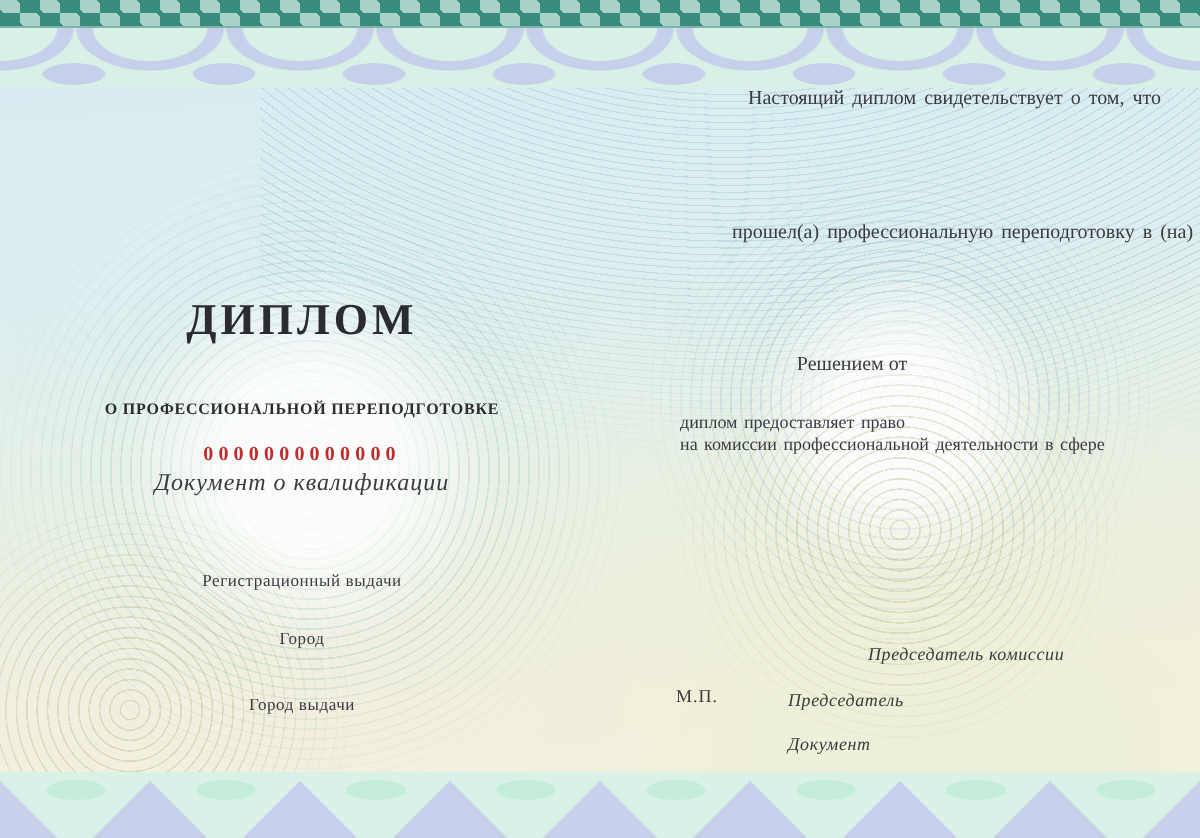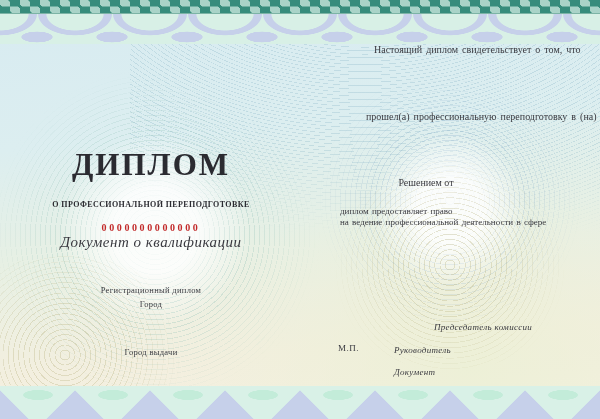--- a/index.html
+++ b/index.html
@@ -52,27 +52,27 @@
     background-color:#d9f1e7;
     background-image:
       radial-gradient(ellipse 24px 8px at 38px 9px, #c3ecd9 60%, transparent 64%),
       linear-gradient(45deg, var(--band_lavender,#c6d0ea) 26%, transparent 27%),
       linear-gradient(315deg, var(--band_lavender,#c6d0ea) 26%, transparent 27%);
     background-size:75px 33px;
   }
   
   .t { position:absolute; color:var(--ink,#3a3a40); white-space:nowrap; }
   .leftcol { left:51px; width:200px; text-align:center; }
-  .title   { top:147px; font-size:31px; font-weight:bold; letter-spacing:2px; color:#2b2b31; }
+  .title   { top:147px; font-size:22px; font-weight:bold; letter-spacing:2px; color:#2b2b31; }
   .subtitle{ top:176px; font-size:8px; font-weight:bold; letter-spacing:0.4px; color:#2b2b31;margin-top:24px; }
   .serial  { top:193px; font-size:10px; font-weight:bold; letter-spacing:2.6px; color:var(--serial,#c22b2b);margin-top:29px; }
-  .qualif  { top:234px; font-style:italic; font-size:15px; letter-spacing:0.5px; }
+  .qualif  { top:234px; font-style:italic; font-size:12px; letter-spacing:0.5px; }
   .label-s { font-size:8.5px; letter-spacing:0.3px; }
   .reg     { top:285px; }
-  .city    { top:299px; }
+  .city    { top:314px; }
   .date    { top:347px; }
   .stmt    { font-size:10px; word-spacing:1.5px; }
   .stmt1   { left:374px; top:44px; }
   .stmt2   { left:366px; top:111px; }
   .decis   { left:376px; top:177px; width:100px; text-align:center; font-size:10px; }
   .grant   { left:340px; width:220px; text-align:left; font-size:9px; line-height:10.5px; word-spacing:1px; }
   .grant1  { top:206px; }
   .grant2  { top:217px; }
   .mp      { left:338px; top:343px; font-size:9px; letter-spacing:0.5px; }
   .sig     { left:394px; font-style:italic; font-size:9px; letter-spacing:0.3px; }
@@ -94,27 +94,27 @@
   <div class="rosette olive" style="left:-70px; top:255px; width:270px; height:200px;"></div>
 
   <div class="band-diamonds"></div>
   <div class="band-swag"></div>
   <div class="band-chevron"></div>
 
   <div class="t leftcol title">ДИПЛОМ</div>
   <div class="t leftcol subtitle">О ПРОФЕССИОНАЛЬНОЙ ПЕРЕПОДГОТОВКЕ</div>
   <div class="t leftcol serial">0000000000000</div>
   <div class="t leftcol qualif">Документ о квалификации</div>
-  <div class="t leftcol label-s reg">Регистрационный диплом</div>
+  <div class="t leftcol label-s reg">Регистрационный выдачи</div>
   <div class="t leftcol label-s city">Город</div>
   <div class="t leftcol label-s date">Город выдачи</div>
 
   <div class="t stmt stmt1">Настоящий диплом свидетельствует о том, что</div>
   <div class="t stmt stmt2">прошел(а) профессиональную переподготовку в (на)</div>
   <div class="t decis">Решением от</div>
   <div class="t grant grant1">диплом предоставляет право</div>
-  <div class="t grant grant2">на ведение профессиональной деятельности в сфере</div>
+  <div class="t grant grant2">на комиссии профессиональной деятельности в сфере</div>
   <div class="t mp">М.П.</div>
   <div class="t sig sig1">Председатель комиссии</div>
-  <div class="t sig sig2">Руководитель</div>
+  <div class="t sig sig2">Председатель</div>
   <div class="t sig sig3">Документ</div>
 
 </div>
 
 </body></html>

